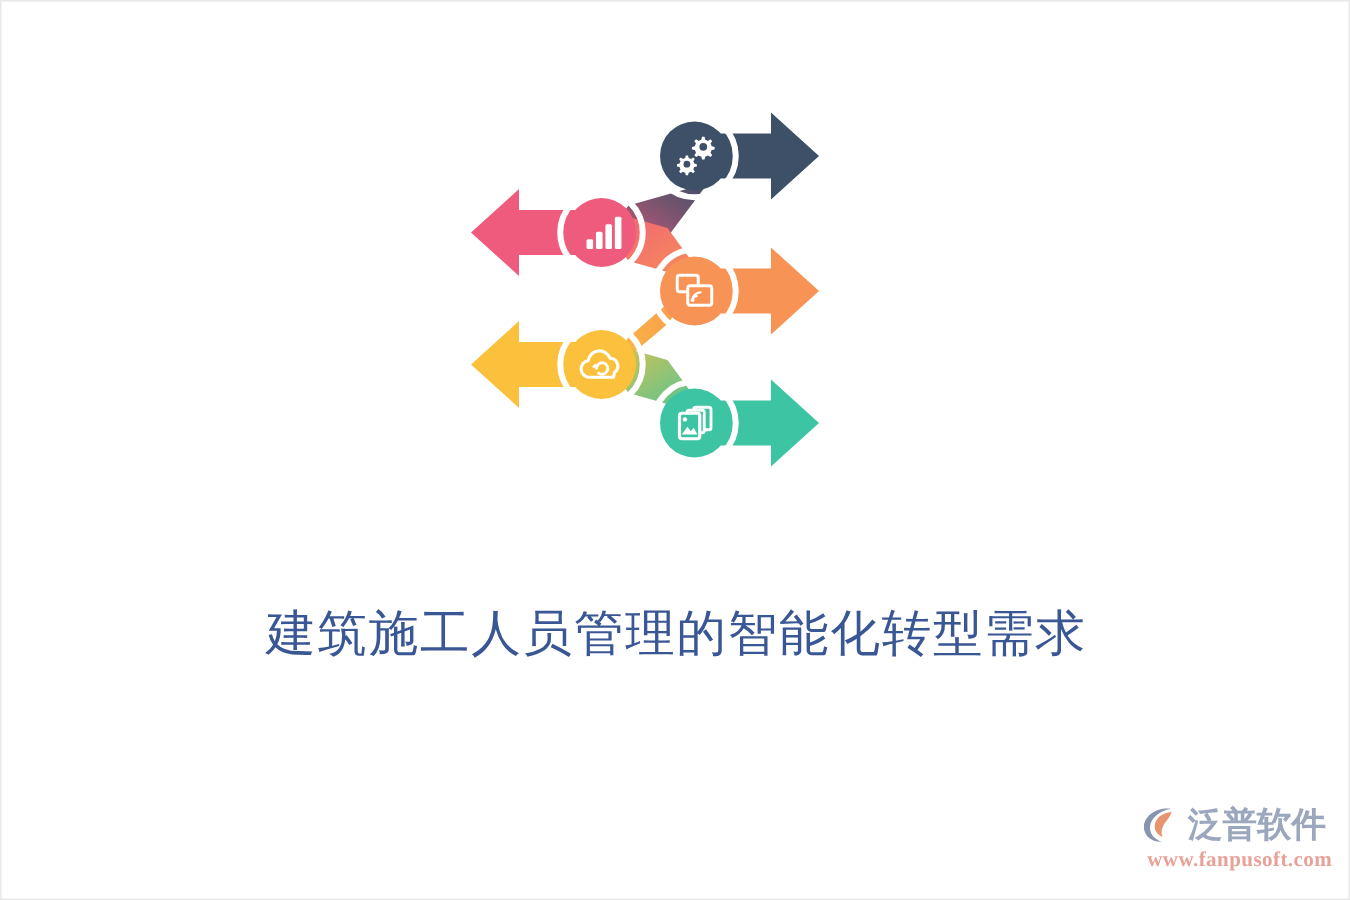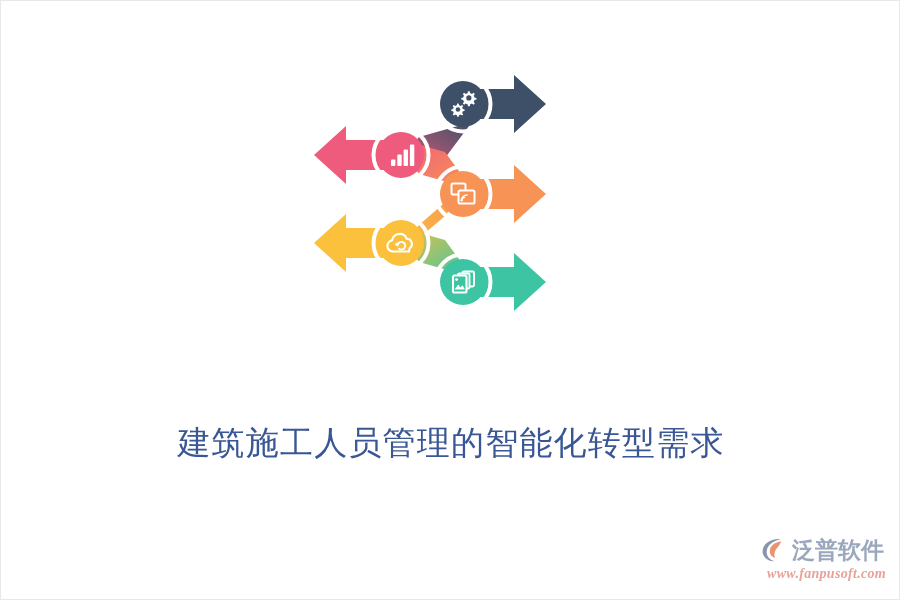--- a/index.html
+++ b/index.html
@@ -32,21 +32,21 @@
     height: 265px;
   }
   #infographic svg {
     display: block;
   }
 
   
   #title-block {
     position: absolute;
     left: 0;
-    top: 418px;
+    top: 398px;
     width: 900px;
     text-align: center;
   }
   .title-line {
     font-family: "Liberation Serif", "DejaVu Serif", serif;
     font-size: 33px;
     line-height: 48px;
     font-weight: 400;
     color: #3a5795;
     letter-spacing: 1.2px;
@@ -82,21 +82,20 @@
   }
   #wm-url {
     font-family: "Liberation Serif", "DejaVu Serif", serif;
     font-size: 14px;
     font-weight: 700;
     color: #e8a298;
     line-height: 16px;
     text-align: center;
     letter-spacing: 0.3px;
     margin-top: -1px;
-    font-style: italic;
   }
 </style>
 </head>
 <body>
 
 <div id="page">
 
   <div id="infographic">
     <svg width="265" height="265" viewBox="0 0 265 265" xmlns="http://www.w3.org/2000/svg">
       <defs>

